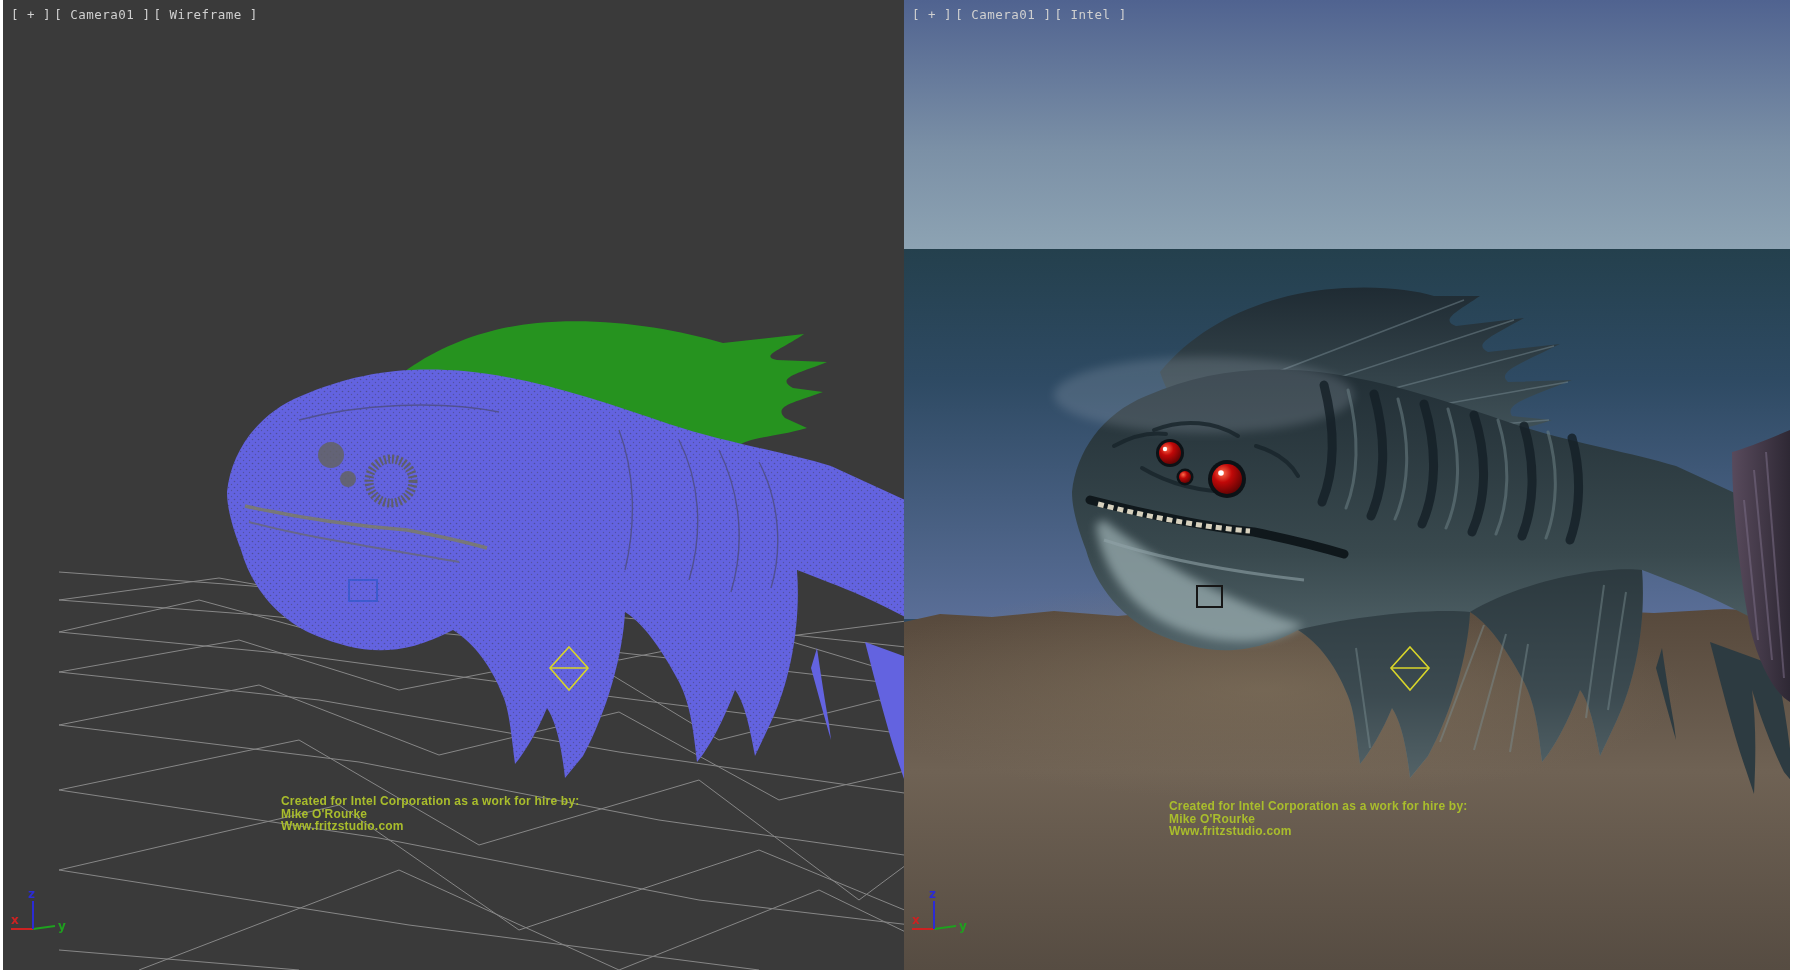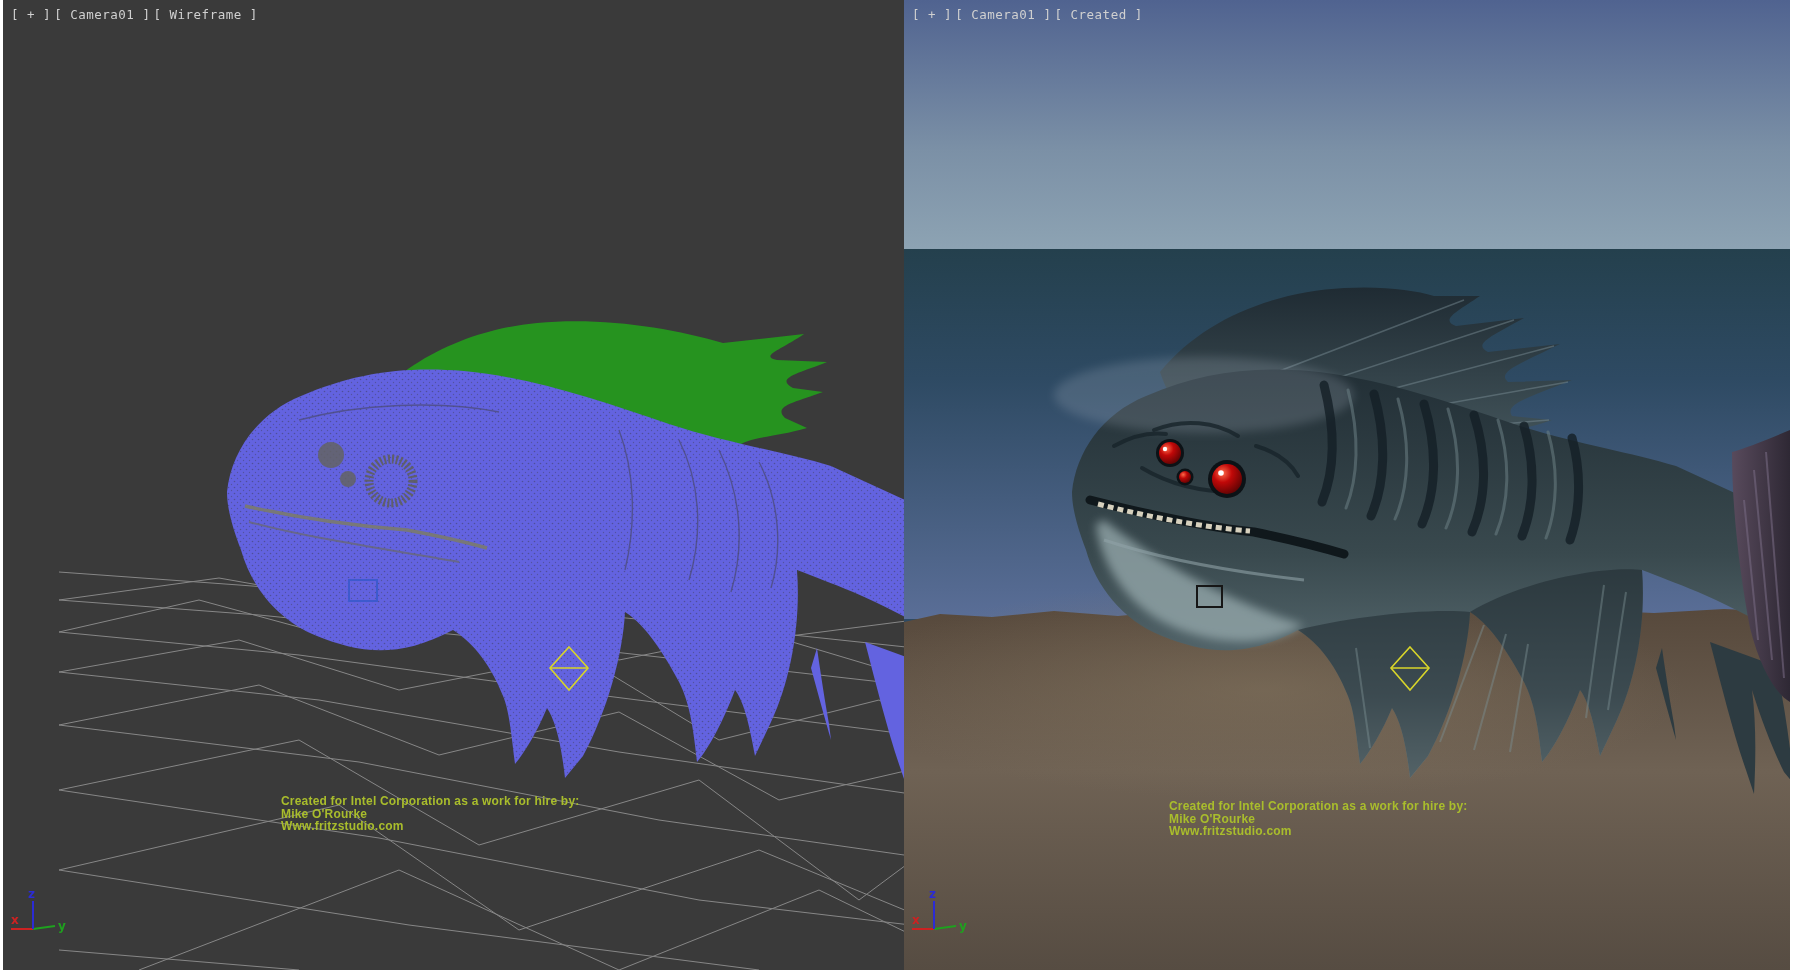--- a/index.html
+++ b/index.html
@@ -122,21 +122,21 @@
     <line x1="30" y1="45" x2="30" y2="17" stroke-width="2" stroke="#2b2bd5"></line>
     <text x="8" y="40" fill="#cc2222">x</text>
     <text x="55" y="46" fill="#1fa11f">y</text>
     <text x="25" y="14" fill="#2b2bd5">z</text>
   </svg>
 </div>
 
 <div class="vp" id="vp-right">
 
   <div class="vp-label">
-    <span>[ + ]</span><span>[ Camera01 ]</span><span>[ Created ]</span>
+    <span>[ + ]</span><span>[ Camera01 ]</span><span>[ Intel ]</span>
   </div>
 
   <svg class="scene" viewBox="0 0 886 970">
     <defs>
       <linearGradient id="skyG" x1="0" y1="0" x2="0" y2="1">
         <stop offset="0" stop-color="#506390"></stop>
         <stop offset="0.6" stop-color="#7b90a6"></stop>
         <stop offset="1" stop-color="#8da3b3"></stop>
       </linearGradient>
       <linearGradient id="seaG" x1="0" y1="0" x2="0" y2="1">

